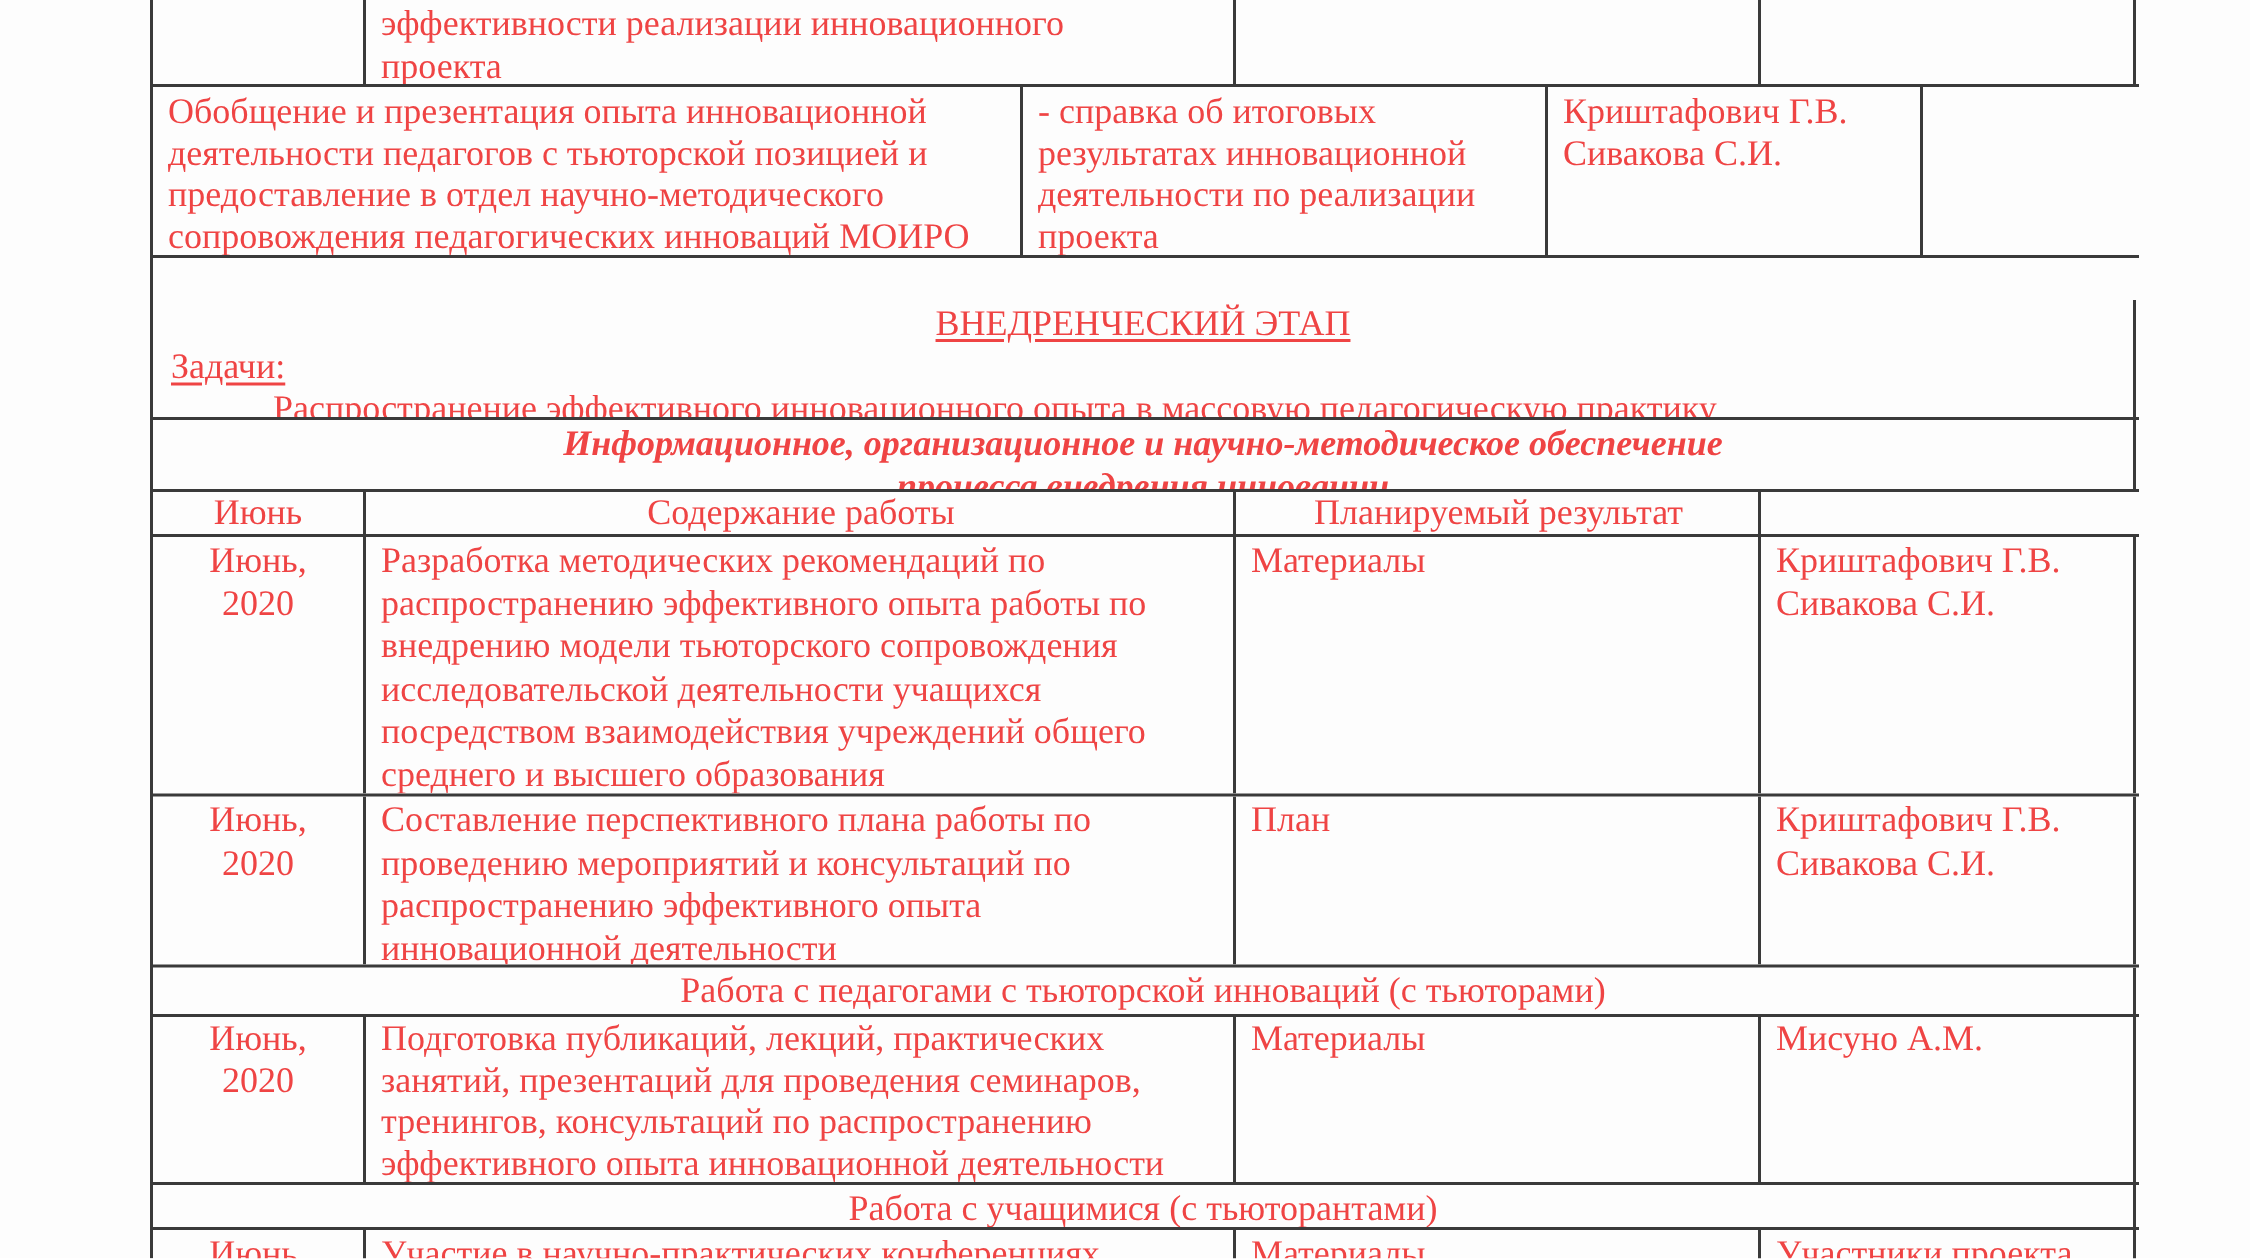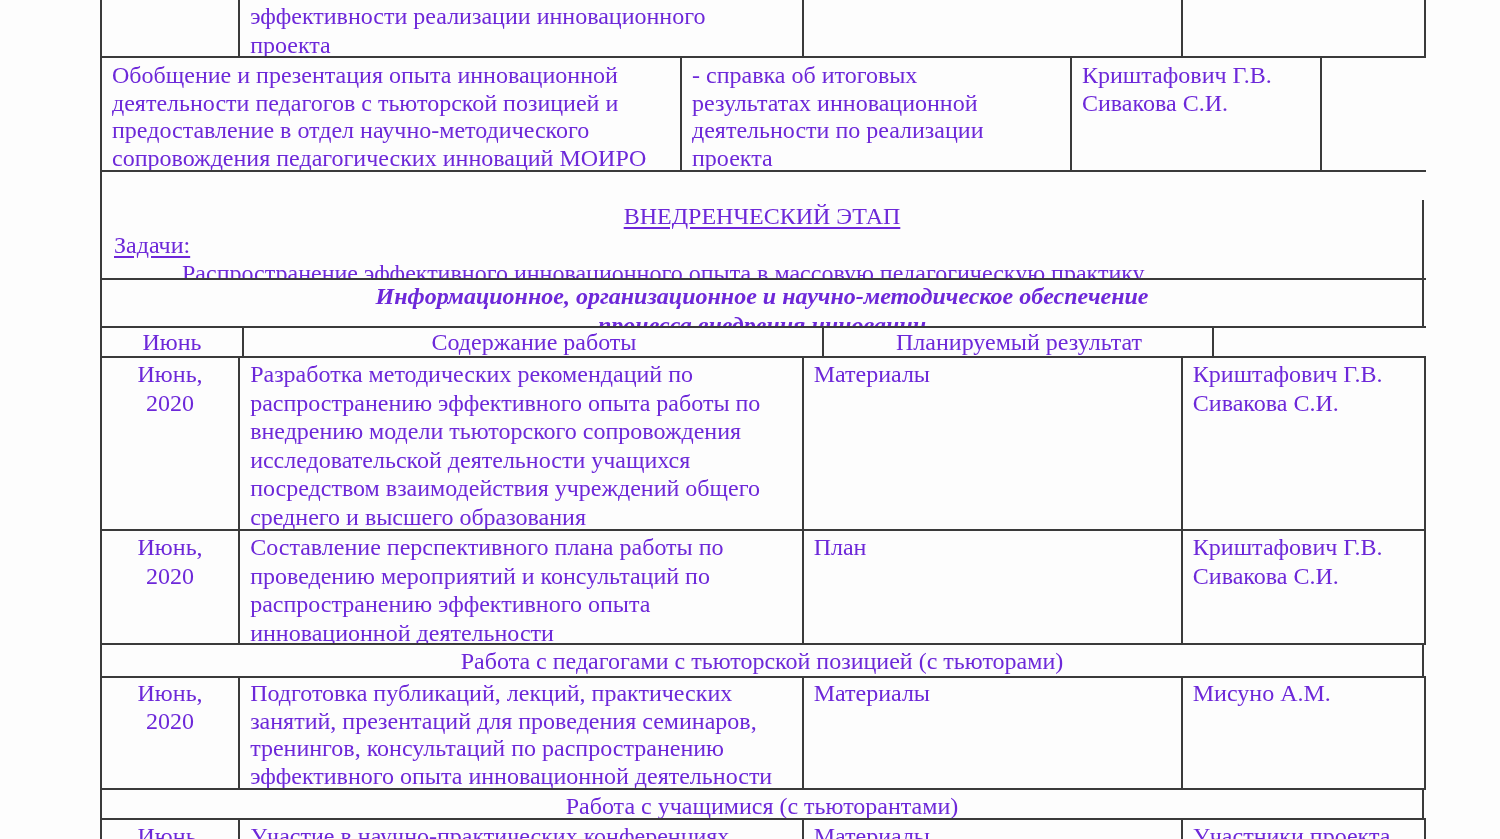--- a/index.html
+++ b/index.html
@@ -1,26 +1,26 @@
 <!DOCTYPE html>
 <html><head>
 <meta charset="utf-8">
 <style>
   html,body{margin:0;padding:0;background:#ffffff;}
   .page{
     position:relative;width:1500px;height:839px;background:#fdfdfd;overflow:hidden;
     font-family:"Liberation Serif","DejaVu Serif",serif;
-    font-size:24px;line-height:28.5px;color:#6d28d9;
+    font-size:24px;line-height:28.5px;color:#ef4444;
   }
   .tbl{position:absolute;left:100px;top:0;width:1324px;height:839px;border-left:2px solid #3a3a3a;}
   .row{display:flex;border-bottom:2px solid #3a3a3a;box-sizing:border-box;overflow:hidden;}
   .c{box-sizing:border-box;border-right:2px solid #3a3a3a;padding:2px 8px 0 10px;overflow:hidden;}
   .c1{width:142px;text-align:center;padding-left:4px;padding-right:4px;}
   .c2{width:580px;}
-  .c3{width:390px;}
+  .c3{width:350px;}
   .c4{width:250px;}
   .merged{box-sizing:border-box;width:1322px;border-right:2px solid #3a3a3a;padding:2px 8px 0 8px;overflow:hidden;}
   .center{text-align:center;}
   .r-a{height:58px;}
   .r-b{height:114px;}
   .r-b .c{line-height:27.5px;padding-top:4px;}
   .r-c{height:80px;margin-top:28px;}
   .r-d{height:48px;}
   .r-e{height:30px;}
   .r-e .c{text-align:center;padding-top:0;}
@@ -82,21 +82,21 @@
     </div>
 
     <div class="row r-g">
       <div class="c c1">Июнь,<br>2020</div>
       <div class="c c2">Составление перспективного плана работы по<br>проведению мероприятий и консультаций по<br>распространению эффективного опыта<br>инновационной деятельности</div>
       <div class="c c3">План</div>
       <div class="c c4">Криштафович Г.В.<br>Сивакова С.И.</div>
     </div>
 
     <div class="row r-h">
-      <div class="merged center">Работа с педагогами с тьюторской позицией (с тьюторами)</div>
+      <div class="merged center">Работа с педагогами с тьюторской инноваций (с тьюторами)</div>
     </div>
 
     <div class="row r-i">
       <div class="c c1">Июнь,<br>2020</div>
       <div class="c c2">Подготовка публикаций, лекций, практических<br>занятий, презентаций для проведения семинаров,<br>тренингов, консультаций по распространению<br>эффективного опыта инновационной деятельности</div>
       <div class="c c3">Материалы</div>
       <div class="c c4">Мисуно А.М.</div>
     </div>
 
     <div class="row r-j">

